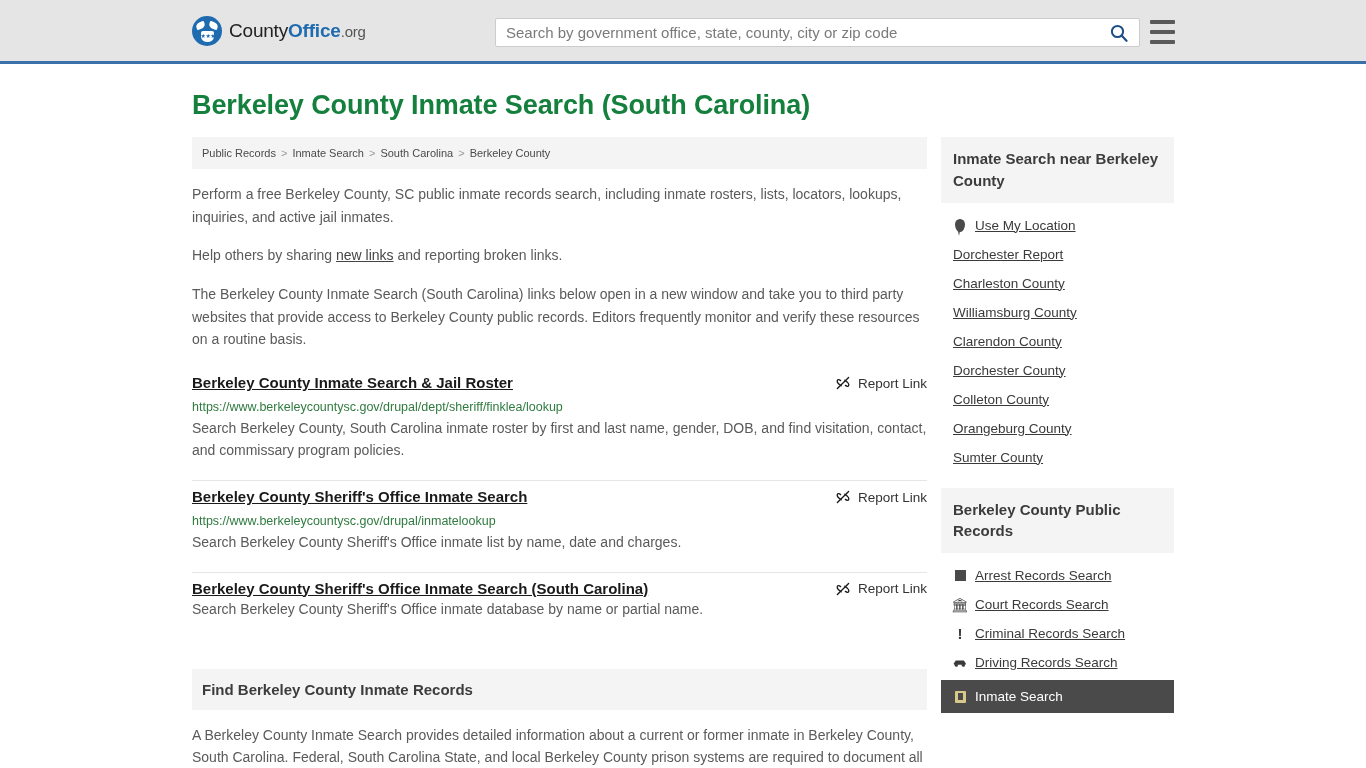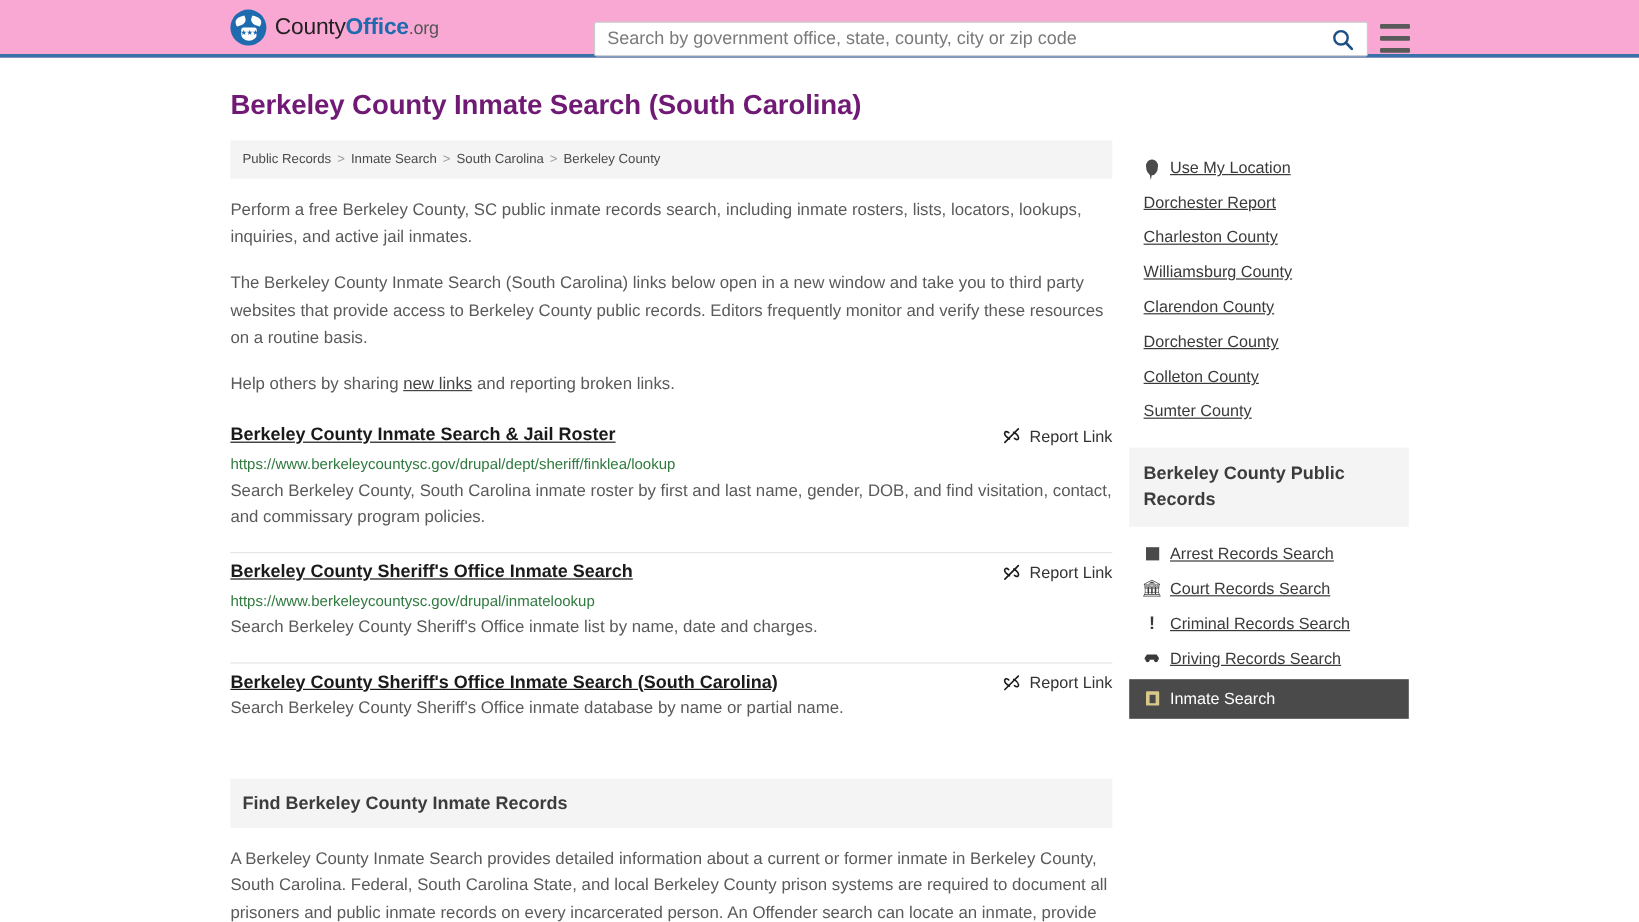--- a/index.html
+++ b/index.html
@@ -8,22 +8,22 @@
     margin: 0; padding: 0;
     width: 1366px; height: 768px;
     overflow: hidden;
     background: #ffffff;
     font-family: "Liberation Sans", sans-serif;
     color: #444444;
   }
 
   
   .site-header {
-    height: 48px;
-    background: #f9a8d4;
+    height: 64px;
+    background: #e5e5e5;
     border-bottom: 3px solid #3a71a8;
     display: flex;
     align-items: center;
     position: relative;
   }
   .brand {
     display: flex;
     align-items: center;
     margin-left: 192px;
     text-decoration: none;
@@ -116,23 +116,23 @@
     background: #5a5a5a; border-radius: 1px;
   }
 
   
   .page {
     width: 1366px;
     padding: 0 192px;
     display: block;
   }
   .page-title {
-    font-size: 23px;
+    font-size: 27px;
     font-weight: bold;
-    color: #701a75;
+    color: #15803d;
     margin: 26px 0 16px 0;
     letter-spacing: -0.1px;
   }
   .cols { display: flex; align-items: flex-start; gap: 14px; }
   .main-col { width: 735px; flex: none; }
   .side-col { width: 233px; flex: none; }
 
   
   .breadcrumb {
     background: #f4f4f4;
@@ -319,22 +319,22 @@
   <div class="cols">
 
     <div class="main-col">
 
       <div class="breadcrumb">
         <a href="#">Public Records</a><span class="sep">&gt;</span><a href="#">Inmate Search</a><span class="sep">&gt;</span><a href="#">South Carolina</a><span class="sep">&gt;</span><a href="#">Berkeley County</a>
       </div>
 
       <div class="intro">
         <p>Perform a free Berkeley County, SC public inmate records search, including inmate rosters, lists, locators, lookups, inquiries, and active jail inmates.</p>
+        <p><span>Help others by sharing </span><a href="#">new links</a><span> and reporting broken links.</span></p>
         <p>The Berkeley County Inmate Search (South Carolina) links below open in a new window and take you to third party websites that provide access to Berkeley County public records. Editors frequently monitor and verify these resources on a routine basis.</p>
-        <p><span>Help others by sharing </span><a href="#">new links</a><span> and reporting broken links.</span></p>
       </div>
 
       <div class="results">
 
         <div class="result">
           <div class="result-head">
             <a class="result-title" href="#">Berkeley County Inmate Search &amp; Jail Roster</a>
             <span class="report-link">
               <svg width="16" height="16" viewBox="0 0 16 16">
                 <path d="M5.6 5.6 C3.6 4.0 2.2 4.6 2.2 6.3 C2.2 8.0 4.0 9.4 6.2 10.8" fill="none" stroke="#1a1a1a" stroke-width="1.35" stroke-linecap="round"></path>
@@ -381,20 +381,21 @@
 
       </div>
 
       <div class="section-head">Find Berkeley County Inmate Records</div>
       <div class="section-body">A Berkeley County Inmate Search provides detailed information about a current or former inmate in Berkeley County, South Carolina. Federal, South Carolina State, and local Berkeley County prison systems are required to document all prisoners and public inmate records on every incarcerated person. An Offender search can locate an inmate, provide visitation and contact information, and it may include the inmate's offenses and sentence.</div>
 
     </div>
 
     <div class="side-col">
 
+      <div class="side-box-head">Inmate Search near Berkeley County</div>
       <div class="side-list">
         <div class="side-item">
           <span class="side-icon">
               <span class="pin"></span>
             </span>
           <a href="#">Use My Location</a>
         </div>
         <div class="side-item">
           <a href="#">Dorchester Report</a>
         </div>
@@ -405,20 +406,23 @@
           <a href="#">Williamsburg County</a>
         </div>
         <div class="side-item">
           <a href="#">Clarendon County</a>
         </div>
         <div class="side-item">
           <a href="#">Dorchester County</a>
         </div>
         <div class="side-item">
           <a href="#">Colleton County</a>
+        </div>
+        <div class="side-item">
+          <a href="#">Orangeburg County</a>
         </div>
         <div class="side-item">
           <a href="#">Sumter County</a>
         </div>
       </div>
 
       <div class="side-gap"></div>
 
       <div class="side-box-head">Berkeley County Public Records</div>
       <div class="side-list">

